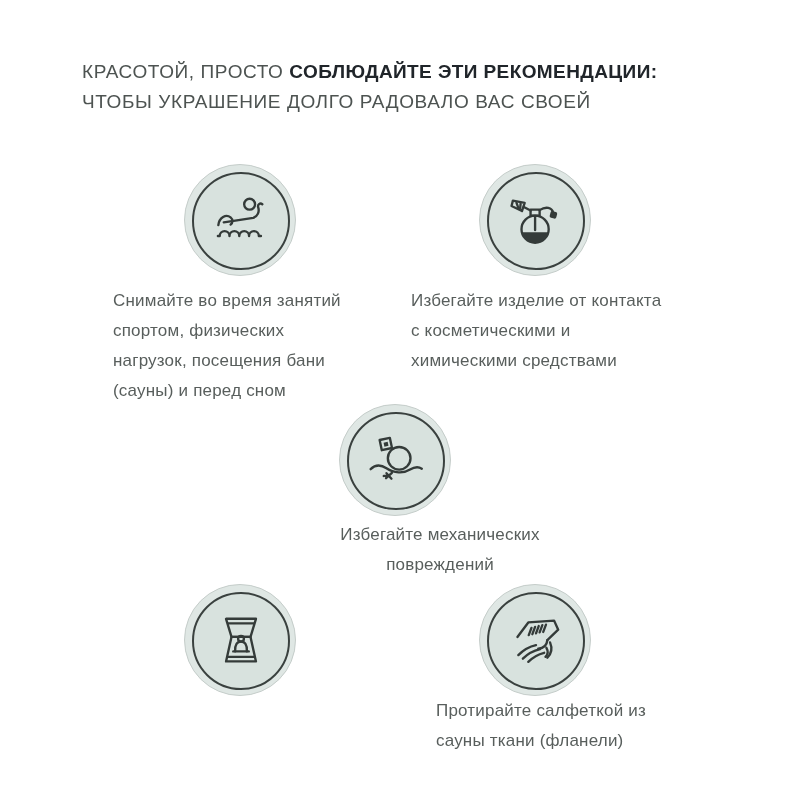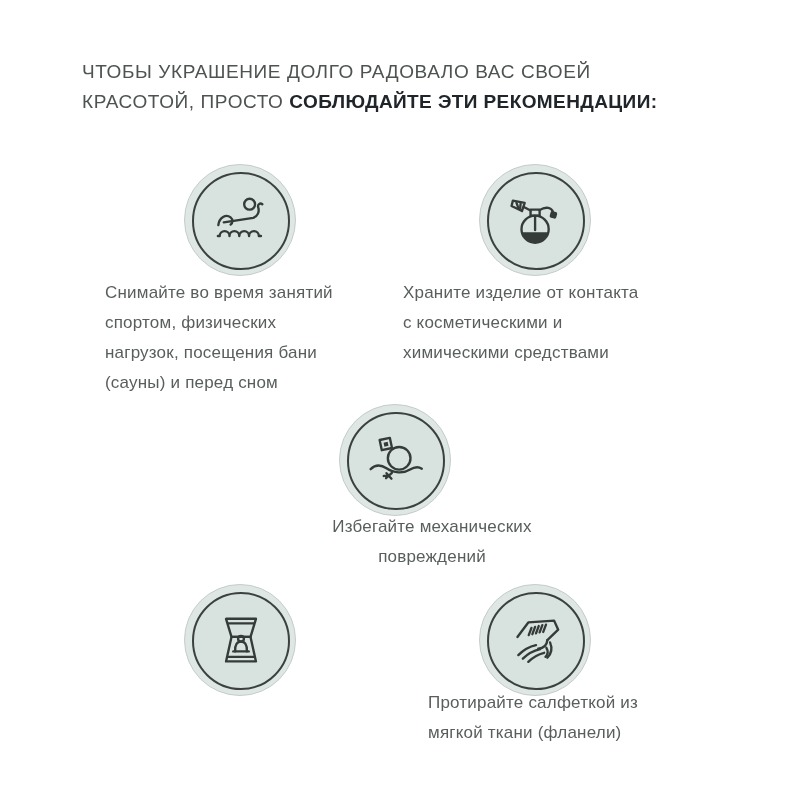--- a/index.html
+++ b/index.html
@@ -54,43 +54,43 @@
   }
   .c1 { left: 184px; top: 164px; }
   .c2 { left: 479px; top: 164px; }
   .c3 { left: 339px; top: 404px; }
   .c4 { left: 184px; top: 584px; }
   .c5 { left: 479px; top: 584px; }
 
   
   .caption {
     position: absolute;
-    margin: 0;
+    margin: 8px;
     font-size: 17px;
     line-height: 30px;
     letter-spacing: 0.2px;
     color: var(--body-text, #585e5c);
     white-space: pre-line;
   }
   .t1 { left: 105px; top: 278px; width: 320px; }
   .t2 { left: 403px; top: 278px; width: 330px; }
   .t3 { left: 272px; top: 512px; width: 320px; text-align: center; }
   .t4 { left: 105px; top: 688px; width: 330px; }
   .t5 { left: 428px; top: 688px; width: 320px; }
 
   svg { display: block; }
 </style>
 </head>
 <body>
 
 <div class="canvas">
 
   <div class="header">
+    <div><span>КРАСОТОЙ, ПРОСТО </span><span class="bold">СОБЛЮДАЙТЕ ЭТИ РЕКОМЕНДАЦИИ:</span></div>
     <div>ЧТОБЫ УКРАШЕНИЕ ДОЛГО РАДОВАЛО ВАС СВОЕЙ</div>
-    <div><span>КРАСОТОЙ, ПРОСТО </span><span class="bold">СОБЛЮДАЙТЕ ЭТИ РЕКОМЕНДАЦИИ:</span></div>
   </div>
 
   <div class="circle c1">
     <div class="inner">
       <svg viewBox="0 0 64 64" width="58" height="58" fill="none" stroke="currentColor" stroke-width="2.6" stroke-linecap="round" stroke-linejoin="round">
         <circle cx="41.5" cy="13.5" r="6"></circle>
         <path d="M7 36.5 C8 28 15.5 24 20.5 28 C23.5 30.5 23 34 20.5 36"></path>
         <path d="M13 33.5 L45.5 28.5 C50.5 27 52.5 21.5 51 17 C50 14 53 11.5 55.5 13.5"></path>
         <path d="M6.5 48.5 H8.5 A5.4 5.4 0 0 1 19.3 48.5 A5.4 5.4 0 0 1 30.1 48.5 A5.4 5.4 0 0 1 40.9 48.5 A5.4 5.4 0 0 1 51.7 48.5 H54"></path>
       </svg>
@@ -110,21 +110,21 @@
         <rect x="26" y="19.5" width="10" height="6.5"></rect>
         <path d="M6.5 9.5 L19.5 12 L16.5 21 L5 15.5 Z"></path>
         <path d="M10.5 12 L12.5 17.5"></path>
         <path d="M15 13 L14.5 18"></path>
         <path d="M18.5 16.5 L26 20.5"></path>
         <path d="M36 20 C43 15.5 49.5 17 51 23"></path>
         <rect x="47.5" y="21.5" width="7.5" height="7.5" rx="2" fill="currentColor" stroke="none" transform="rotate(15 51.2 25.2)"></rect>
       </svg>
     </div>
   </div>
-  <p class="caption t2">Храните изделие от контакта
+  <p class="caption t2">Избегайте изделие от контакта
 с косметическими и
 химическими средствами</p>
 
   <div class="circle c3">
     <div class="inner">
       <svg viewBox="0 0 64 64" width="58" height="58" fill="none" stroke="currentColor" stroke-width="2.6" stroke-linecap="round" stroke-linejoin="round">
         <circle cx="35.5" cy="29" r="12.5"></circle>
         <rect x="15" y="7.5" width="11.5" height="11.5" transform="rotate(-12 20.8 13.2)"></rect>
         <rect x="18.7" y="11.2" width="4.6" height="4.6" fill="currentColor" stroke="none" transform="rotate(-12 21 13.5)"></rect>
         <path d="M4 41 C10 35 15.5 36 21.5 40 C29.5 45.5 40.5 46 47.5 41.5 C53 38 57.5 38.5 60.5 40.5"></path>
@@ -157,15 +157,15 @@
         <path d="M12.5 47.5 C18 42 25 38 32 36.5"></path>
         <path d="M17.5 51.5 C23 46 30 42.5 36.5 41"></path>
         <path d="M23.5 55 C28.5 50 35 46.5 41 45"></path>
         <path d="M44.5 31 C44 36.5 40 40 34.5 40.5"></path>
         <path d="M47.5 33.5 C50 39.5 49 46 44.5 50.5"></path>
         <path d="M43.5 39.5 C45.5 43 45 47 42.5 49.5"></path>
       </svg>
     </div>
   </div>
   <p class="caption t5">Протирайте салфеткой из
-мягкой ткани (фланели)</p>
+сауны ткани (фланели)</p>
 
 </div>
 
 </body></html>

